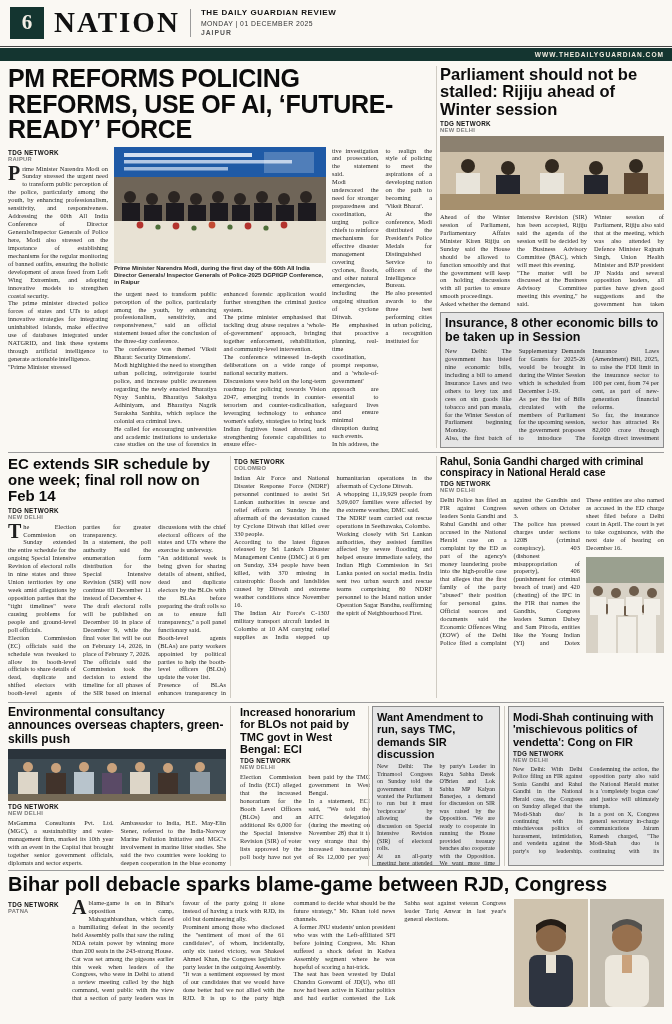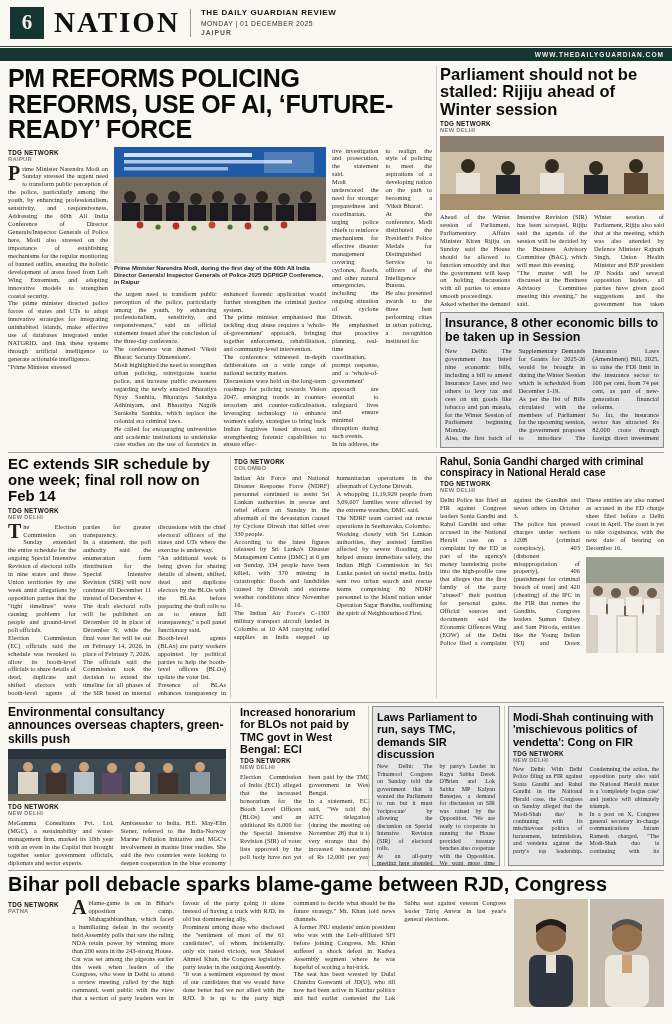--- a/index.html
+++ b/index.html
@@ -320,21 +320,21 @@
     <h3 class="hl sm-hl">Increased honorarium for BLOs not paid by TMC govt in West Bengal: ECI</h3>
     <div class="byline">
       <span class="nm">TDG NETWORK</span>
       <span class="loc">NEW DELHI</span>
     </div>
     <div class="body-text cols-2" style="height:92px;">Election Commission of India (ECI) alleged that the increased honorarium for the Booth Level Officers (BLOs) and an additional Rs 6,000 for the Special Intensive Revision (SIR) of voter lists approved by the poll body have not yet been paid by the TMC government in West Bengal.
 In a statement, ECI said, "We told the AITC delegation (during the meeting on November 28) that it is very strange that the increased honorarium of Rs 12,000 per year for BLOs and an additional Rs 6,000 to BLOs for SIRs approved by the ECI has not yet been paid by the state government."</div>
   </section>
 
   <section class="art boxed" style="left:372px; top:706px; width:128px; height:160px;">
-    <h3 class="hl sm-hl">Laws Parliament to run, says TMC, demands SIR discussion</h3>
+    <h3 class="hl sm-hl">Want Amendment to run, says TMC, demands SIR discussion</h3>
     <div class="body-text cols-2" style="height:108px; margin-top:3px; font-size:6px;">New Delhi: The Trinamool Congress on Sunday told the government that it wanted the Parliament to run but it must 'reciprocate' by allowing the discussion on Special Intensive Revision (SIR) of electoral rolls.
 At an all-party meeting here attended by party's Leader in Rajya Sabha Derek O'Brien and Lok Sabha MP Kalyan Banerjee, a demand for discussion on SIR was raised by the Opposition. "We are ready to cooperate in running the House provided treasury benches also cooperate with the Opposition. We want more time allocated to the Opposition during the Parliament session," Banerjee told reporters after the meeting.
 Earlier in August, the Election Commission had doubled the remuneration of BLOs from Rs 6000 to Rs 12000 and also enhanced the remuneration of BLO Supervisors involved in the preparation and revision of electoral rolls from Rs 12000 to Rs 18000.</div>
   </section>
 
   <section class="art boxed" style="left:508px; top:706px; width:156px; height:160px;">
     <h3 class="hl sm-hl">Modi-Shah continuing with 'mischievous politics of vendetta': Cong on FIR</h3>
     <div class="byline">
       <span class="nm">TDG NETWORK</span>
       <span class="loc">NEW DELHI</span>

